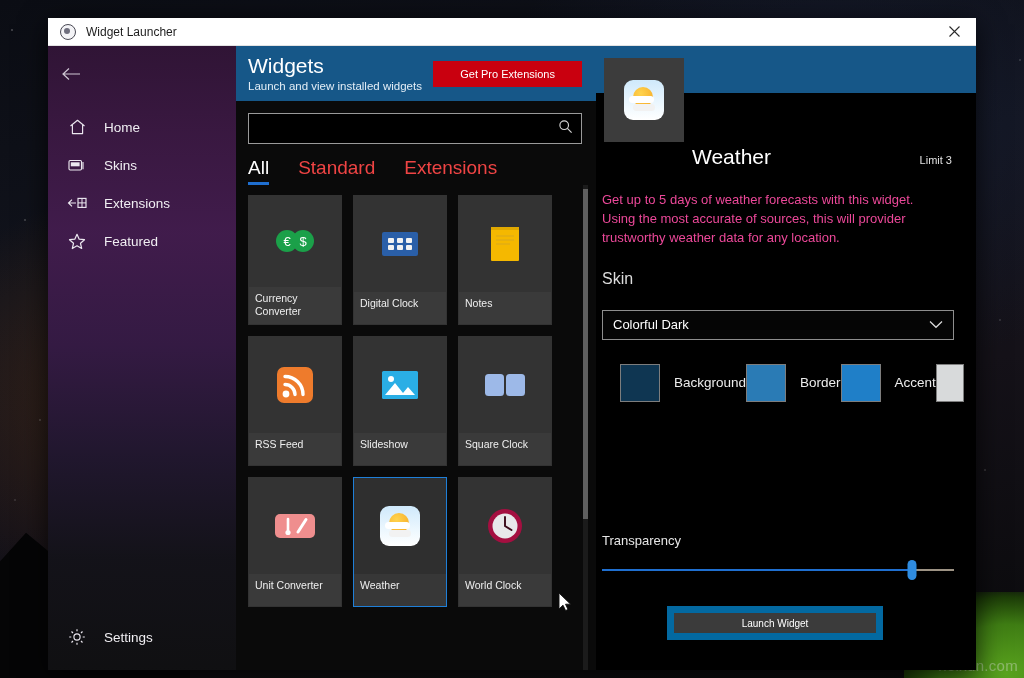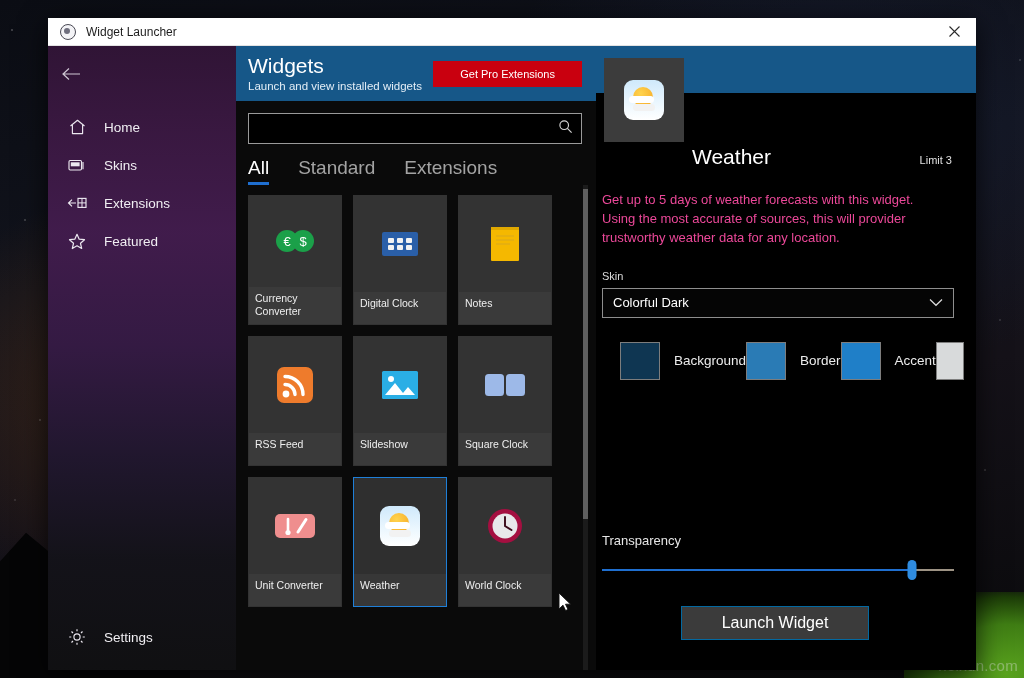--- a/index.html
+++ b/index.html
@@ -191,21 +191,21 @@
     font-family: "Liberation Sans", sans-serif;
   }
   #search-input::placeholder { color: #6d6d6d; }
 
   #tabs {
     display: flex; align-items: flex-end;
     gap: 29px;
     padding: 14px 12px 0 12px;
   }
   .tab {
-    font-size: 19px; color: #a3a3a3;
+    font-size: 19px; color: #ef4444;
     padding-bottom: 6px;
     cursor: pointer;
     position: relative;
     line-height: 1.1;
   }
   .tab.active { color: #ffffff; }
   .tab.active::after {
     content: ""; position: absolute;
     left: 0; right: 0; bottom: 0; height: 2.5px;
     background: #1f6fd0;
@@ -317,22 +317,22 @@
   #detail-desc {
     color: #ec4899;
     font-size: 13px;
     line-height: 1.45;
     margin-top: 22px;
     padding-left: 6px;
     max-width: 350px;
   }
 
   .field-label {
-    color: #dcdcdc; font-size: 11px;
-    margin-top: 22px; margin-bottom: 6px;
+    color: #dcdcdc; font-size: 16px;
+    margin-top: 22px; margin-bottom: 22px;
     padding-left: 6px;
   }
   #skin-select {
     margin-left: 6px;
     height: 30px;
     border: 1px solid #8e8e8e;
     background: #050505;
     display: flex; align-items: center;
     padding: 0 10px;
     color: #ffffff; font-size: 13px;
@@ -381,25 +381,25 @@
     top: -2px;
     transform: translateX(-4.5px);
   }
 
   #launch-row {
     display: flex; justify-content: center;
     margin: 28px 0 30px 0;
     position: relative;
   }
   #launch-btn {
-    width: 188px; height: 34px;
+    width: 216px; height: 34px;
     background: #3b3b3b;
-    border: 1px solid #0369a1;
+    border: 7px solid #0369a1;
     color: #ffffff;
-    font-size: 16px;
+    font-size: 10px;
     cursor: pointer;
     font-family: "Liberation Sans", sans-serif;
   }
   #cursor {
     position: absolute;
     left: 558px; top: 592px;
     width: 14px; height: 20px;
     pointer-events: none;
   }
 </style>

